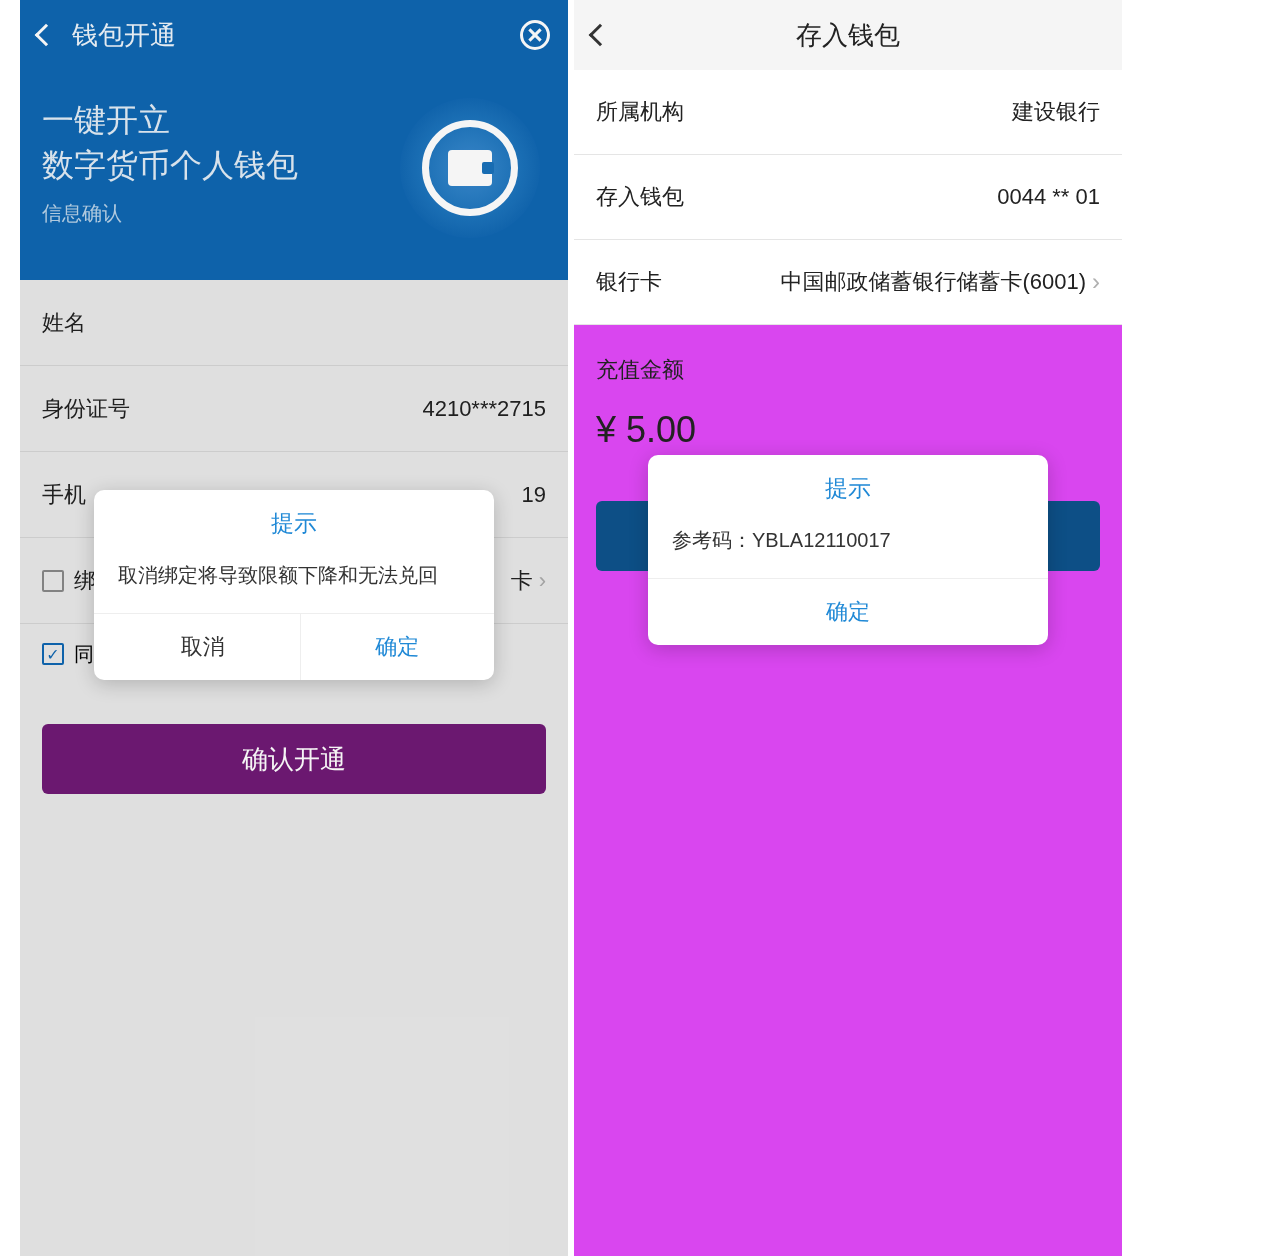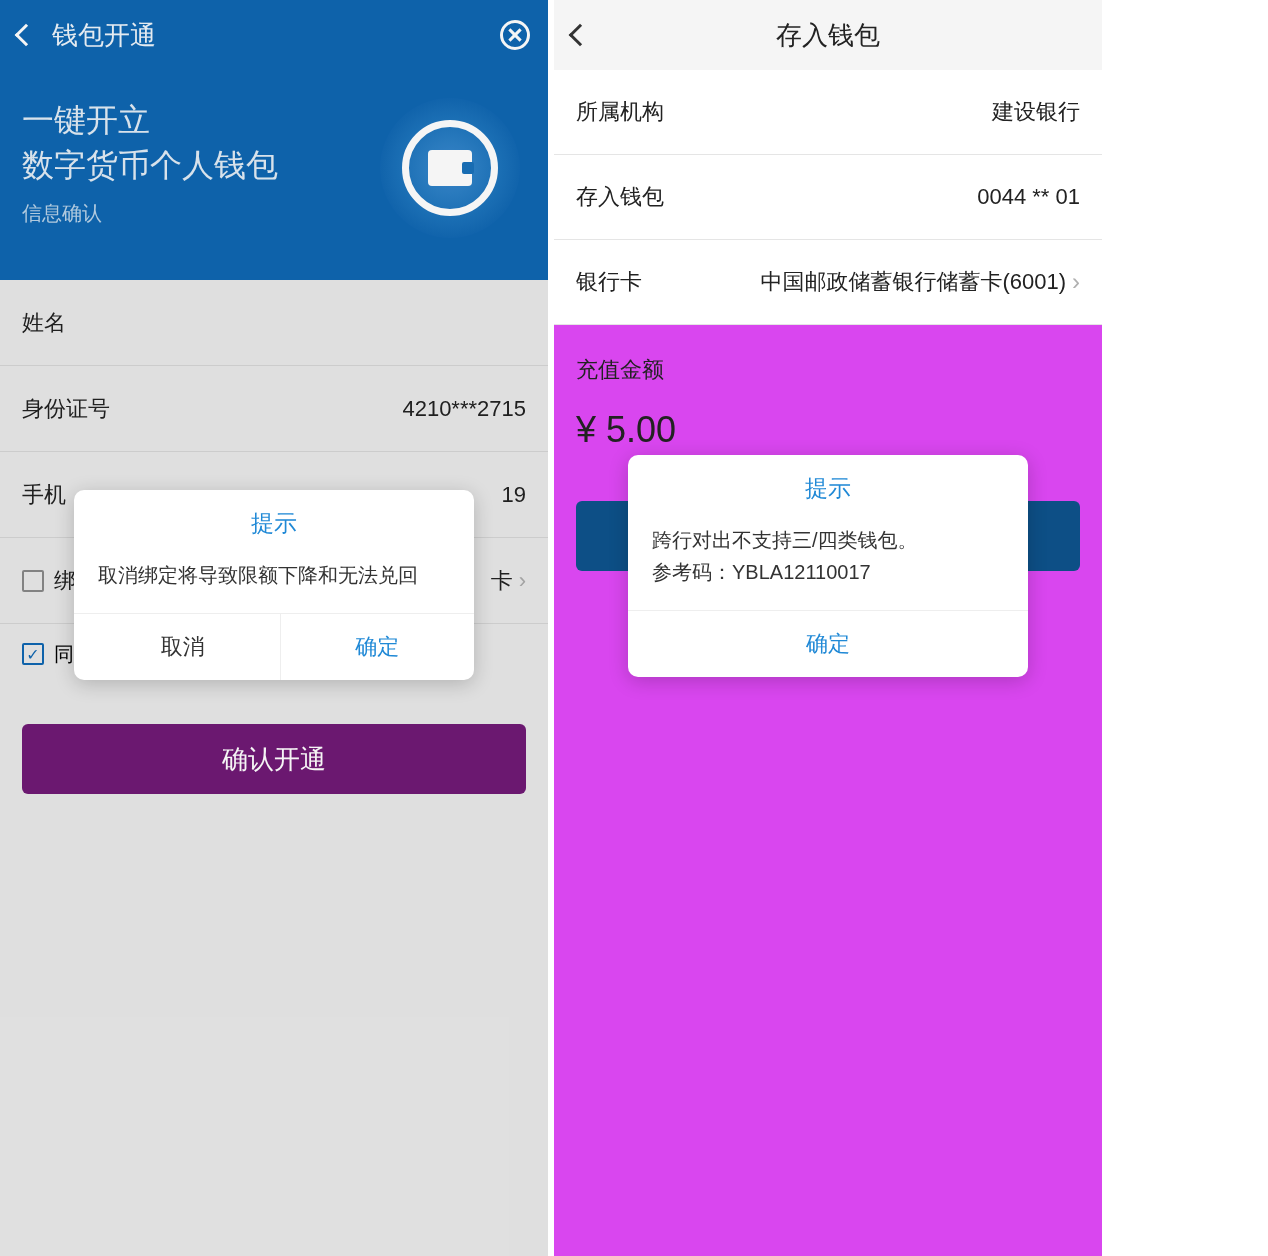--- a/index.html
+++ b/index.html
@@ -1,17 +1,17 @@
 <!DOCTYPE html>
 <html><head>
 <meta charset="utf-8">
 <style>
   * { margin: 0; padding: 0; box-sizing: border-box; font-family: -apple-system, "PingFang SC", "Microsoft YaHei", sans-serif; }
   body { background: #fff; }
-  .container { display: flex; width: 1268px; height: 1256px; }
+  .container { display: flex; width: 1268px; height: 1256px; padding-left: 20px; }
   .phone { position: relative; width: 548px; height: 1256px; overflow: hidden; }
   .phone.left { background: #e9e9e9; }
   .phone.right { margin-left: 6px; background: #d946ef; }
 
   
   .top-bar { height: 70px; background: #0f66b1; display: flex; align-items: center; padding: 0 18px; color: #fff; justify-content: space-between; }
   .top-bar .title-wrap { display: flex; align-items: center; gap: 18px; }
   .top-bar .title { font-size: 26px; color: #eef5fb; }
   .chevron { width: 16px; height: 16px; border-left: 3px solid #fff; border-bottom: 3px solid #fff; transform: rotate(45deg); }
   .close-circle { width: 30px; height: 30px; border: 3px solid #fff; border-radius: 50%; position: relative; }
@@ -160,20 +160,19 @@
     </div>
 
     <div class="r-section-label">充值金额</div>
     <div class="r-amount">¥ 5.00</div>
 
     <div class="r-btn-under"></div>
 
     <div class="modal modal-right">
       <div class="modal-title">提示</div>
       <div class="modal-body">
-        <div>跨行对出不支持三/四类钱包。</div>
         <div>参考码：YBLA12110017</div>
       </div>
       <div class="modal-btn-single">确定</div>
     </div>
   </div>
 
 </div>
 
 </body></html>

